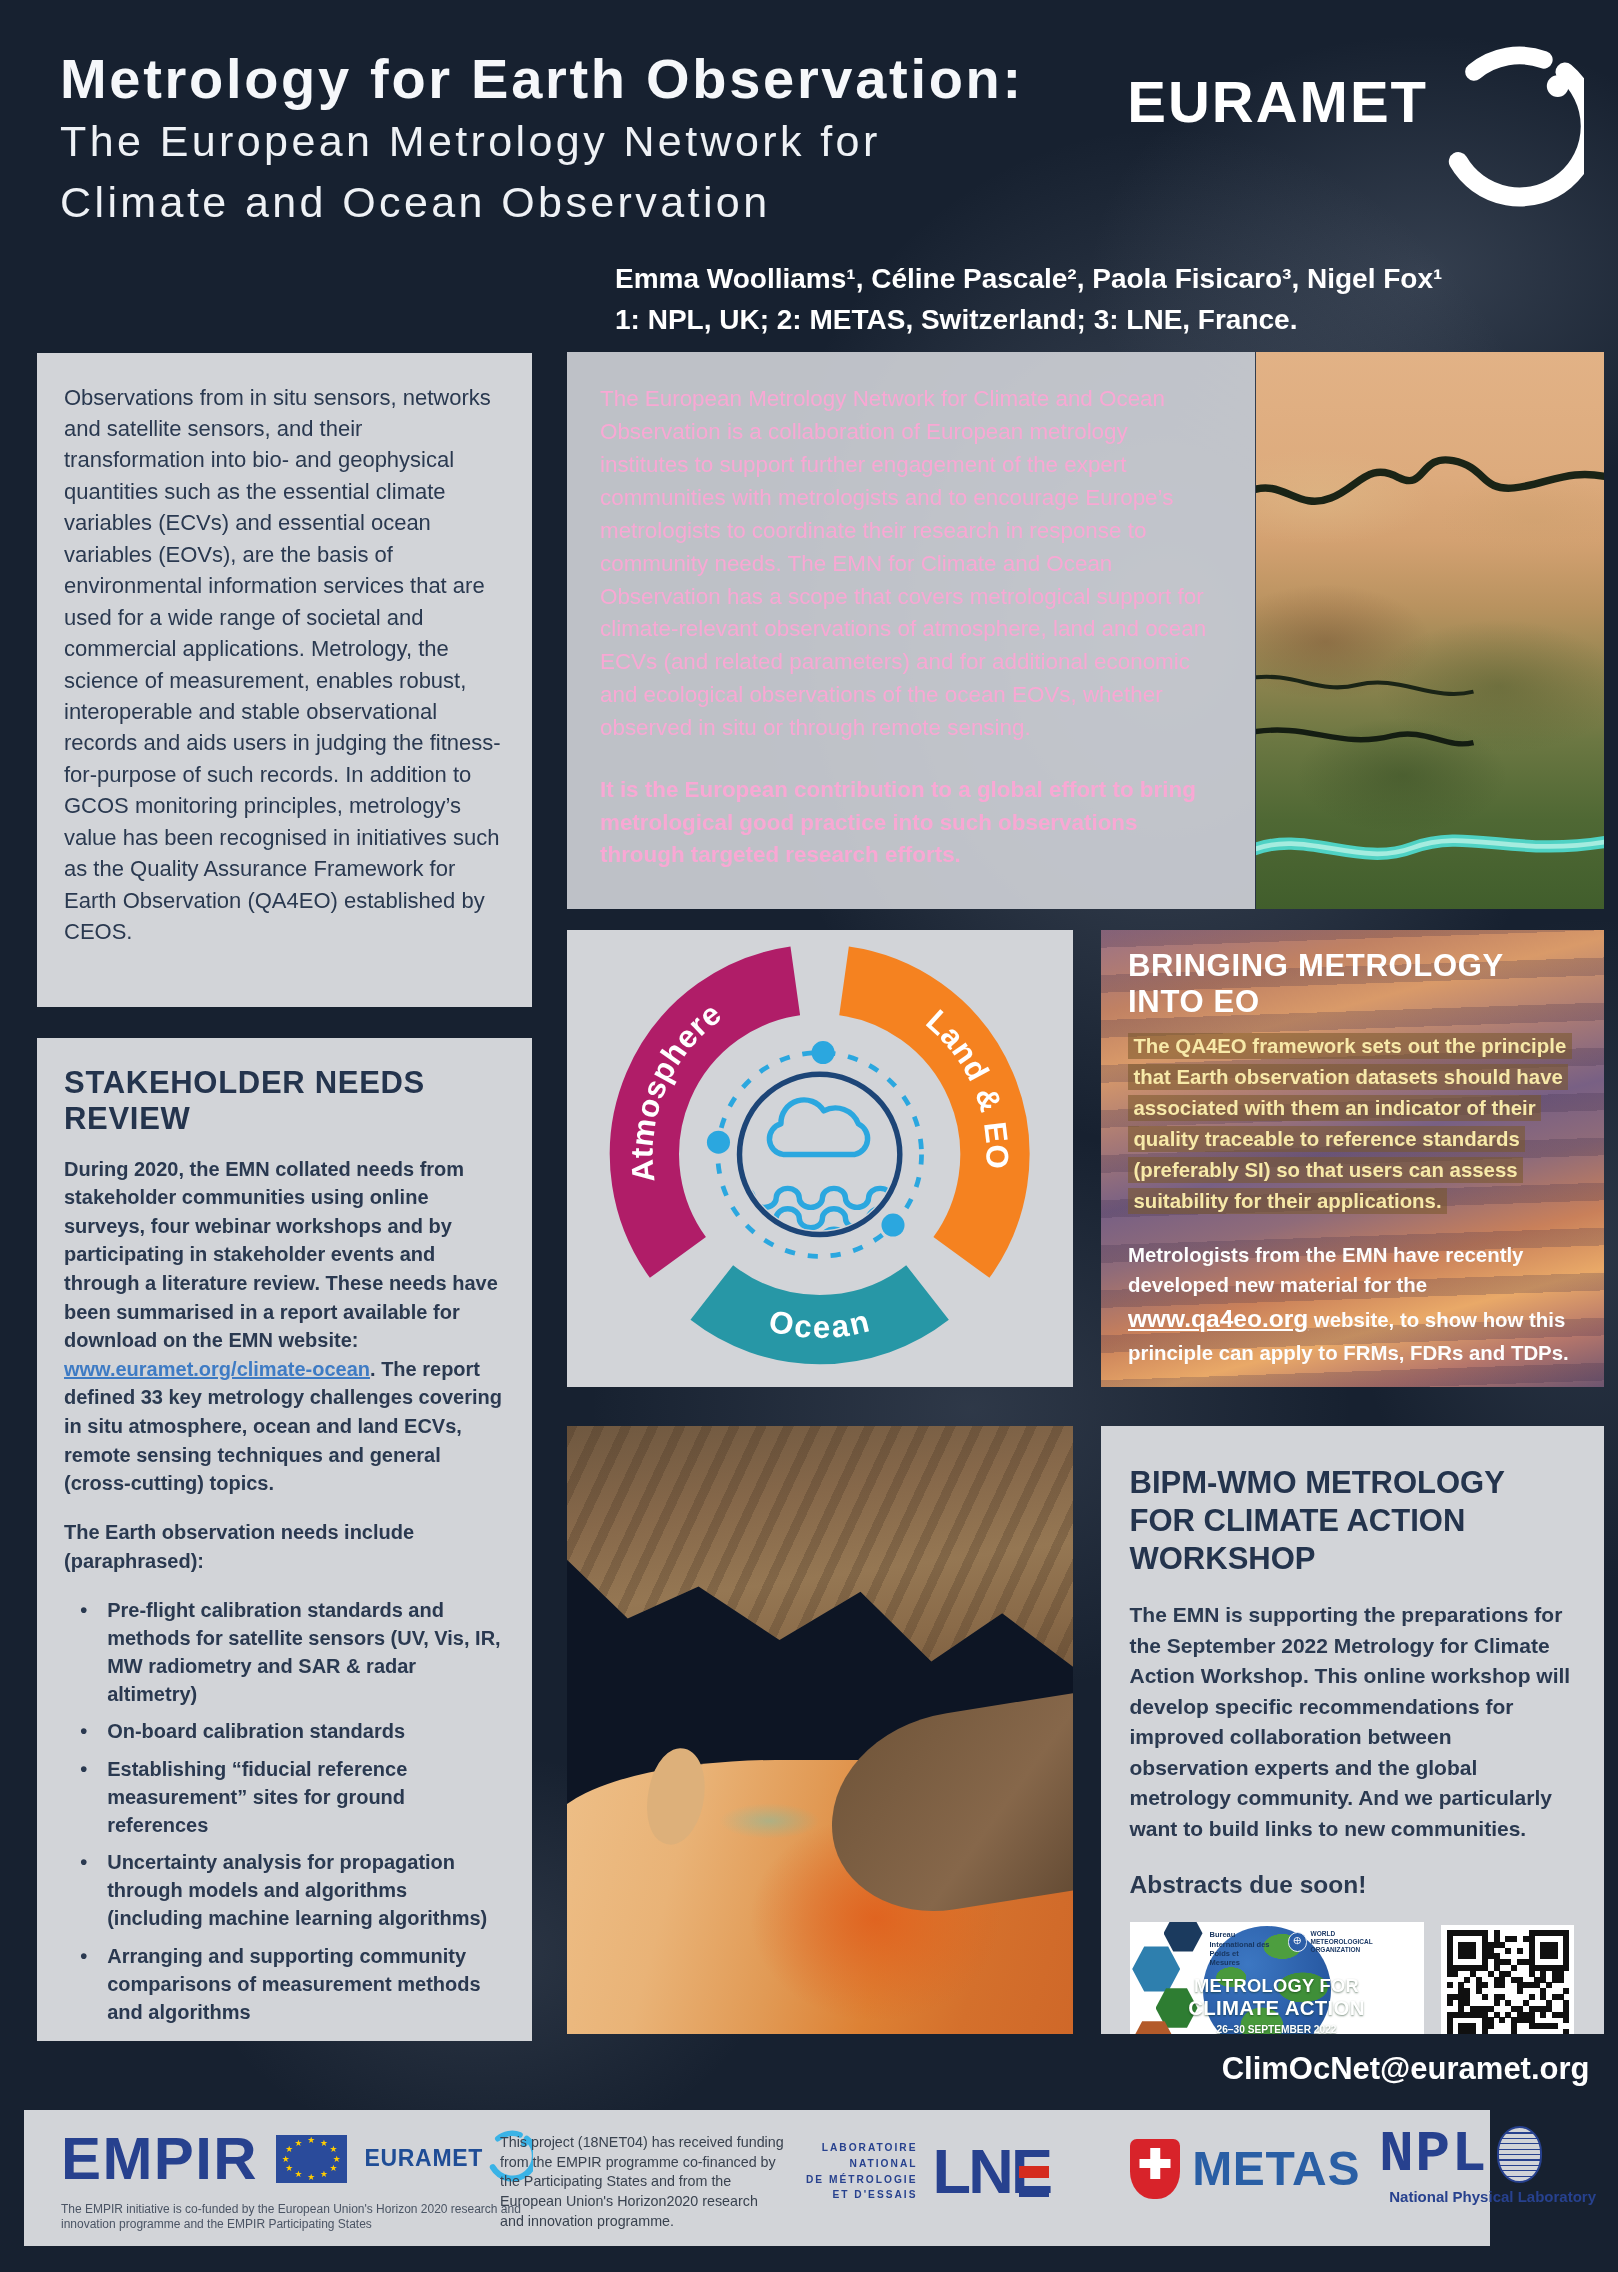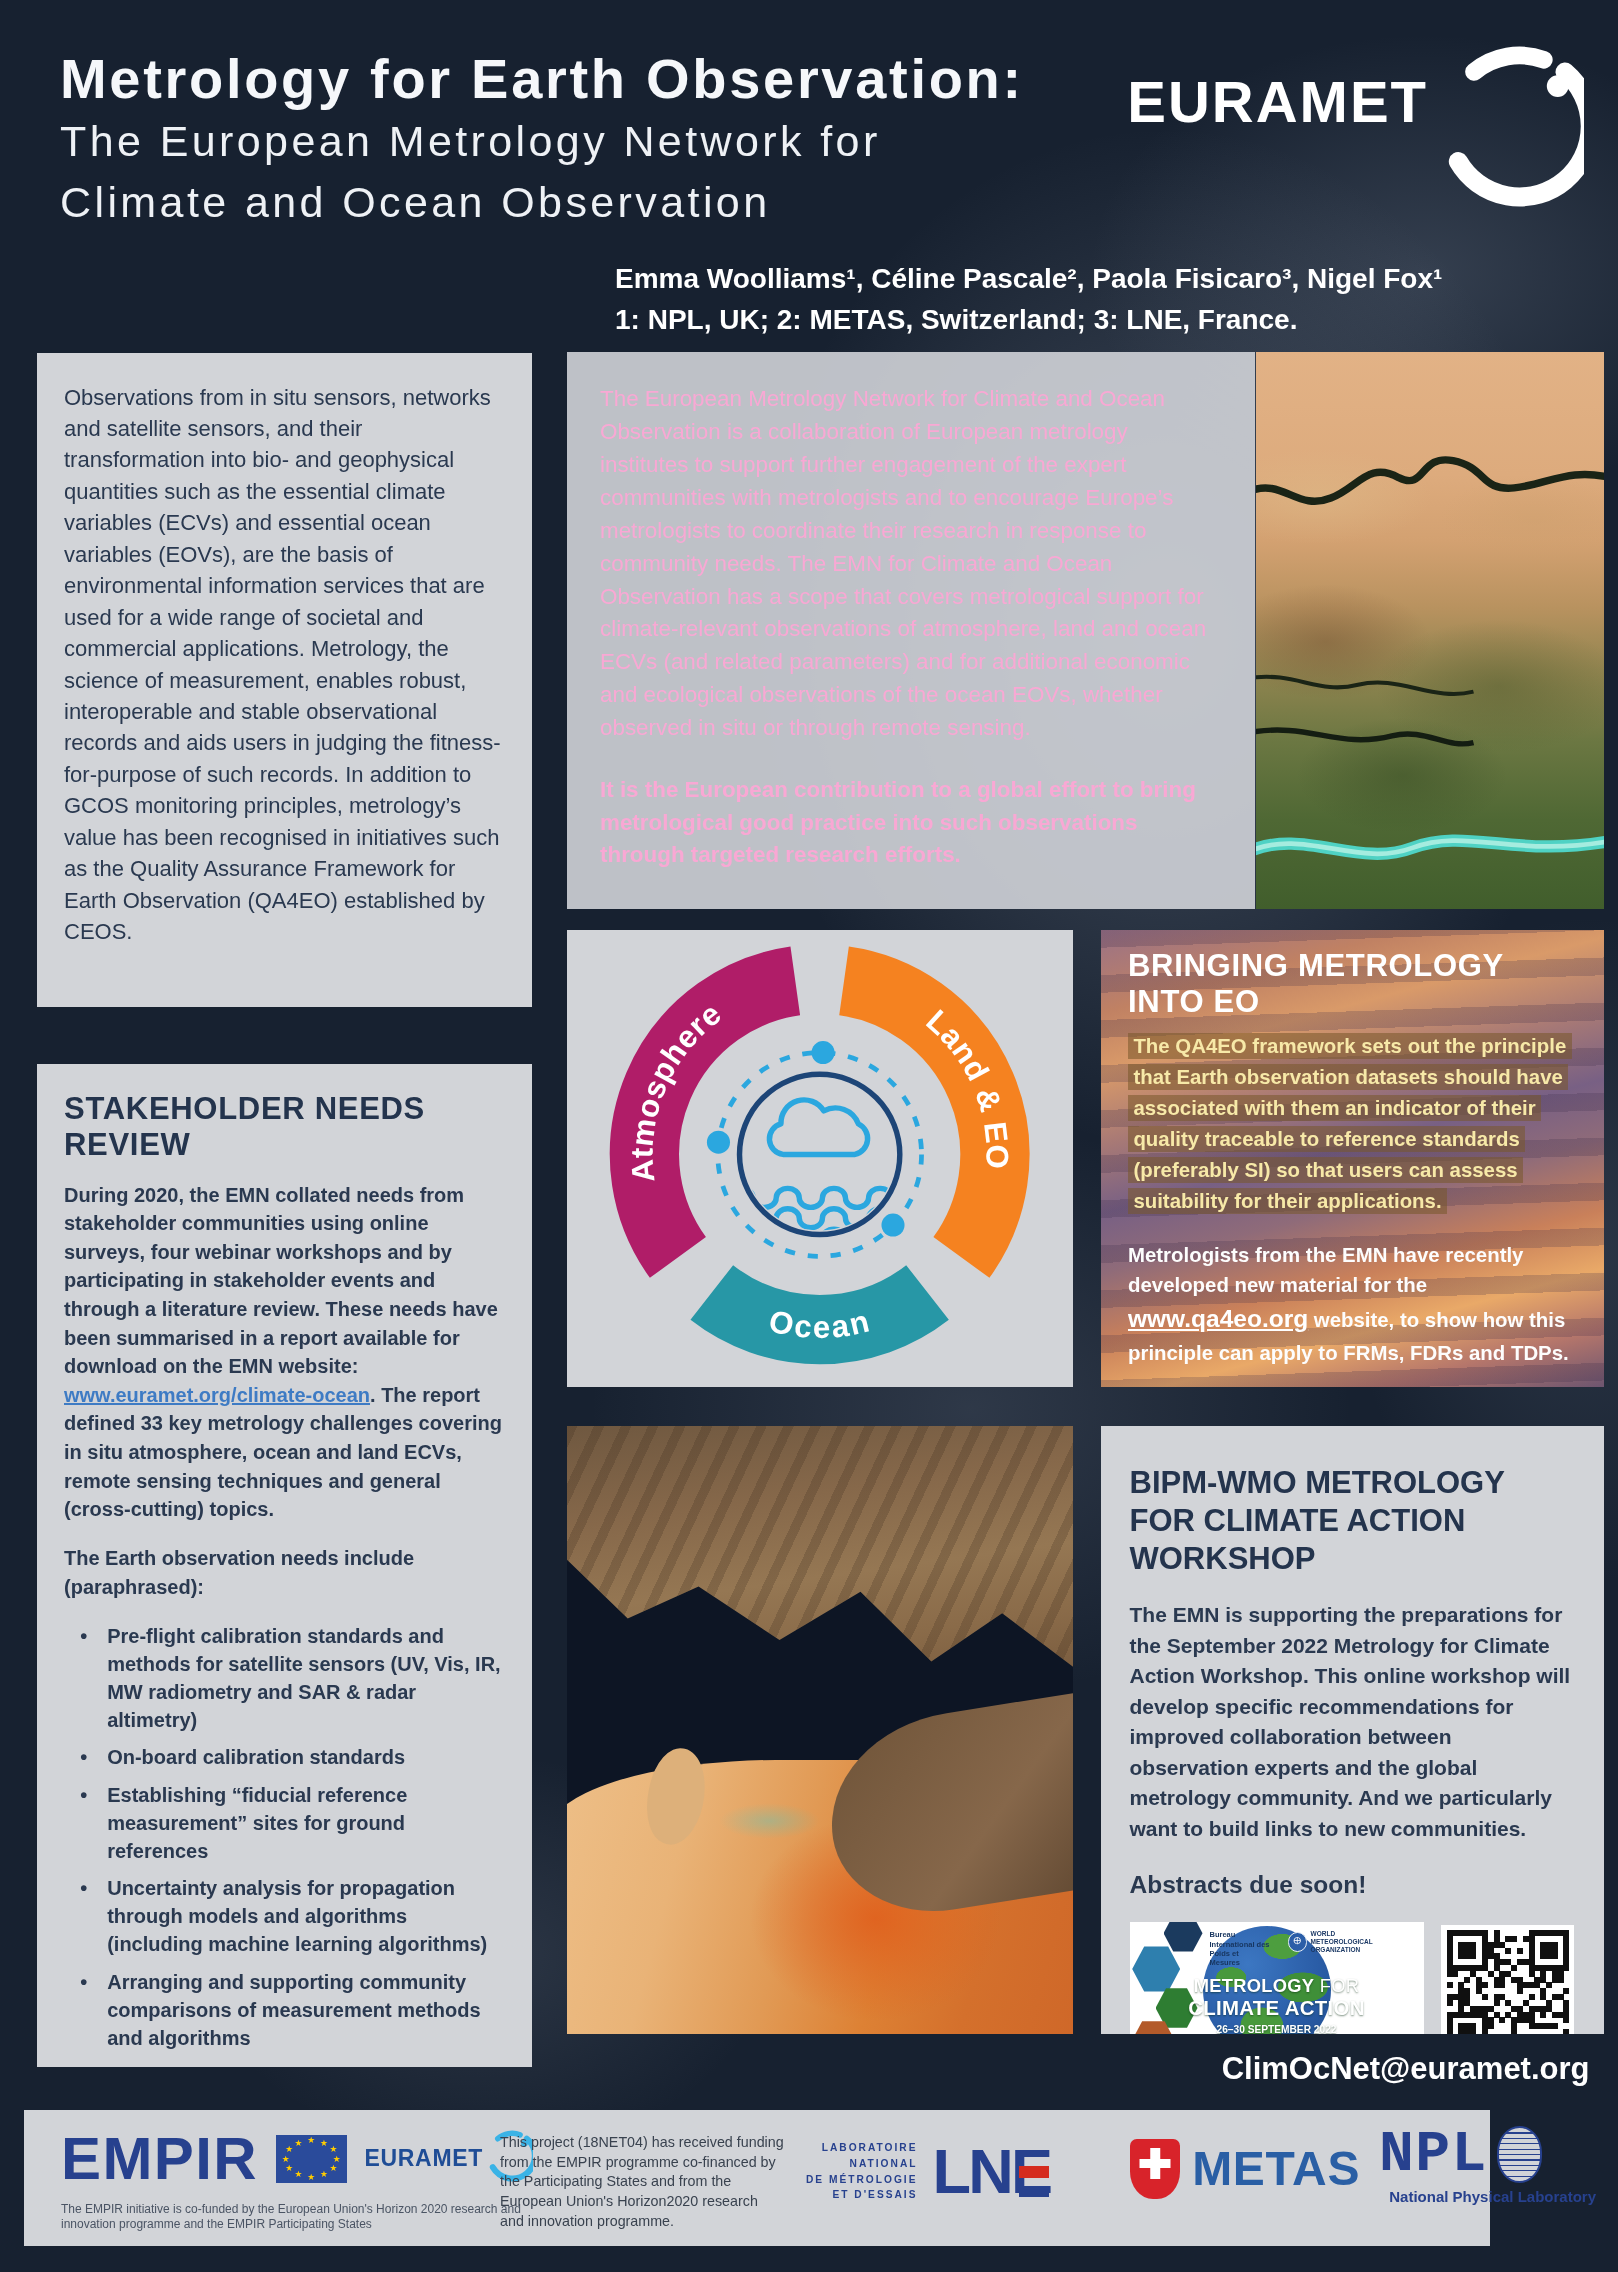--- a/index.html
+++ b/index.html
@@ -35,21 +35,21 @@
   .sat1{position:absolute;left:1256px;top:352px;width:348px;height:557px;overflow:hidden;
     background:linear-gradient(180deg,#e2b286 0%,#ddab7d 22%,#d3a171 34%,#b8925f 46%,#8f844f 58%,#6b7742 70%,#4f6834 84%,#415e2c 100%);}
   .sat1 .mottle{position:absolute;inset:0;background:
       radial-gradient(ellipse 150px 82px at 20% 52%, rgba(101,61,38,0.35), transparent 70%),
       radial-gradient(ellipse 177px 95px at 70% 60%, rgba(72,84,40,0.40), transparent 70%),
       radial-gradient(ellipse 150px 82px at 42% 76%, rgba(52,74,34,0.45), transparent 70%),
       radial-gradient(ellipse 163px 68px at 18% 26%, rgba(222,186,136,0.55), transparent 70%),
       radial-gradient(ellipse 136px 61px  at 80% 30%, rgba(205,160,110,0.45), transparent 70%);}
   .sat1 svg{position:absolute;inset:0;}
   
-  .stakeholder{left:37px;top:1064px;width:495px;height:1003px;padding:27px 27px;}
+  .stakeholder{left:37px;top:1038px;width:495px;height:1003px;padding:27px 27px;}
   .stakeholder h2{margin:0 0 17.7px 0;font-size:31px;font-weight:700;letter-spacing:0.7px;color:#24344d;}
   .stakeholder p{margin:0 0 20.4px 0;font-size:20px;line-height:1.43;font-weight:600;color:#2a3950;}
   .stakeholder .link{color:#3e7bc4;text-decoration:underline;font-weight:700;cursor:pointer;}
   .stakeholder ul{margin:11px 0 17.7px 0;padding:0 0 0 12.2px;list-style:none;}
   .stakeholder li{position:relative;margin:0 0 9.5px 0;padding-left:31px;font-size:20px;line-height:1.4;font-weight:600;color:#2a3950;}
   .stakeholder li::before{content:"•";position:absolute;left:4.1px;top:0;}
   
   .diagram{left:567px;top:930px;width:506px;height:457px;}
   .diagram svg{display:block;}
   
@@ -99,21 +99,21 @@
       radial-gradient(circle at 35% 30%, #3c77c2 0%, #2b5ea8 55%, #1f4c8f 100%);}
   .banner .bipm-text{position:absolute;left:80px;top:8.2px;font-size:7.5px;line-height:1.25;color:#17355f;
     white-space:pre-line;font-weight:600;}
   .wmo{position:absolute;left:158px;top:8.2px;display:flex;align-items:center;gap:3.4px;}
   .wmo .emblem{width:17.7px;height:17.7px;border-radius:50%;background:#2b5ea8;border:1.4px solid #e8eef6;flex:none;
     color:#fff;font-size:9.5px;line-height:16.3px;text-align:center;}
   .wmo .wmo-text{font-size:6.5px;line-height:1.2;color:#1d3a66;white-space:pre-line;font-weight:600;}
   .banner .mfca{position:absolute;left:0;right:0;top:53px;text-align:center;color:#fff;
     text-shadow:0 0.7px 2px rgba(0,40,10,0.5);}
   .banner .mfca .t1{font-size:18.3px;font-weight:700;letter-spacing:0.3px;}
-  .banner .mfca .t1 .light{font-weight:400;}
+  .banner .mfca .t1 .light{font-weight:700;}
   .banner .mfca .t2{font-size:20.4px;font-weight:700;letter-spacing:0.3px;}
   .banner .date{position:absolute;left:0;right:0;top:102px;text-align:center;color:#fff;font-size:10.2px;
     font-weight:700;text-shadow:0 0.7px 2px rgba(0,40,10,0.5);}
   .qr{position:relative;width:133px;height:133px;background:#ffffff;padding:5.4px;box-sizing:border-box;flex:none;}
   .qr-in{position:relative;width:122px;height:122px;}
   .qr-in i{position:absolute;width:6.1px;height:6.1px;background:#101010;}
   
   .email{position:absolute;right:28.5px;top:2051px;font-size:31px;font-weight:700;color:#ffffff;}
   .footer{position:absolute;left:24px;top:2110px;width:1466px;height:136px;background:#d2d4d8;}
   .empir-block{position:absolute;left:37px;top:15px;width:462px;}

